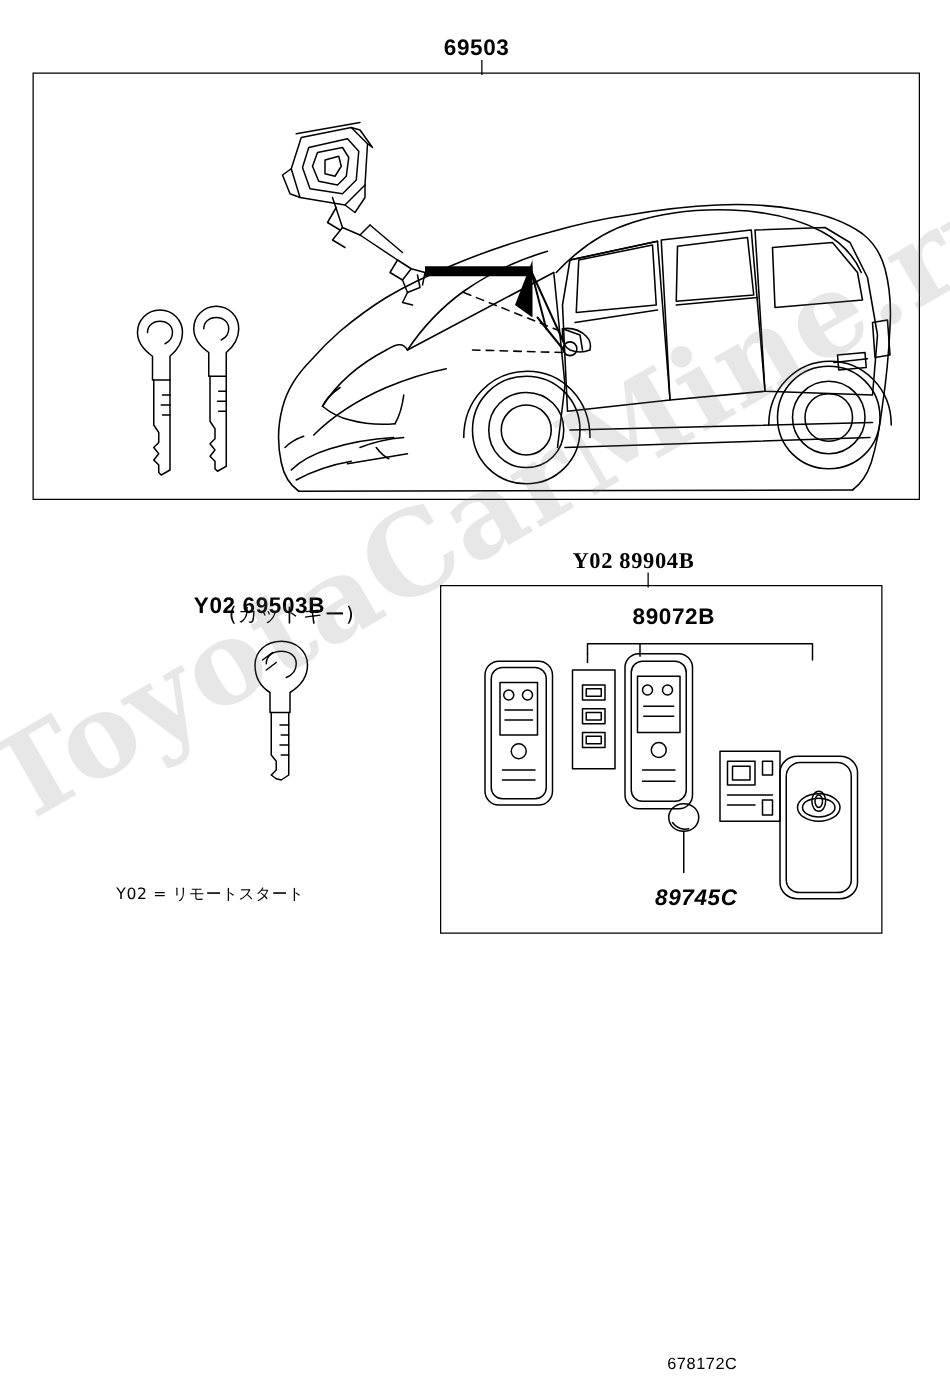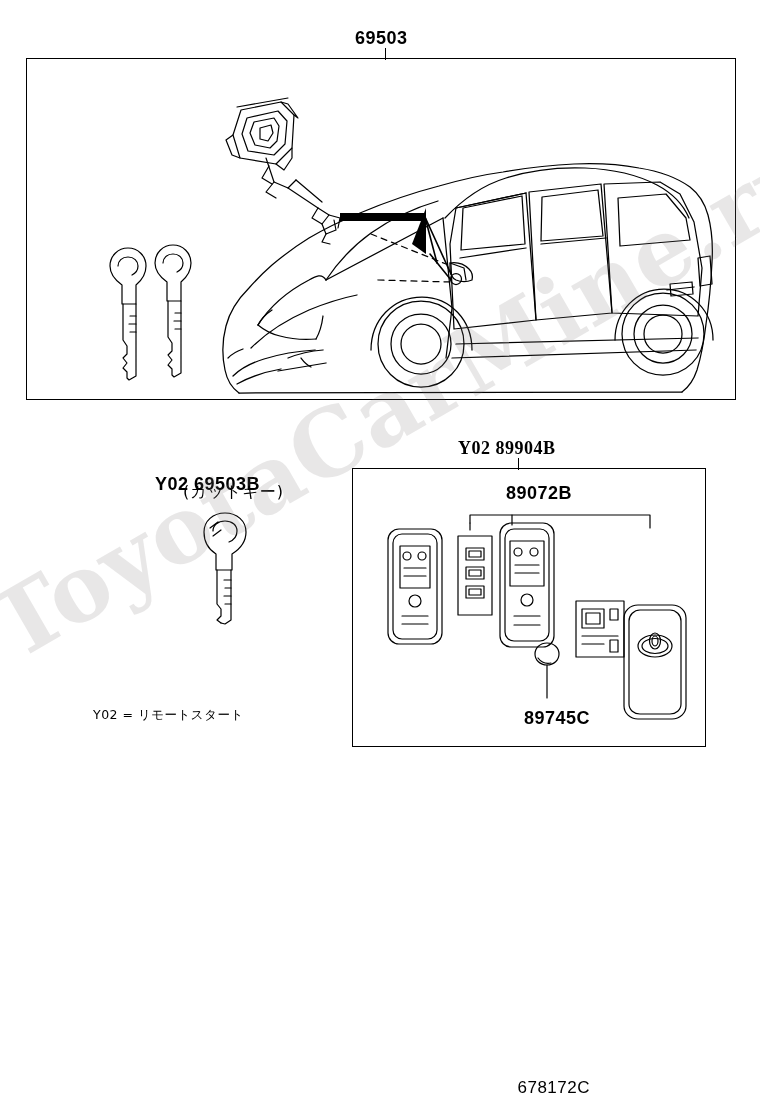--- a/index.html
+++ b/index.html
@@ -77,21 +77,21 @@
   .leader {
     position: absolute;
     background: #000;
     width: 1.3px;
   }
   .code {
     position: absolute;
     right: 18px;
     bottom: 14px;
     font-family: "Liberation Sans", sans-serif;
-    font-size: 17px;
+    font-size: 13px;
     letter-spacing: 0.5px;
   }
   svg { display: block; }
   .art { position: absolute; }
 </style>
 </head>
 <body>
 
 <div class="page">
 
@@ -302,21 +302,21 @@
         <path d="M277 153 C277 147 282 142 288 142 L318 142 C324 142 329 147 329 153 L329 236 C329 242 324 246 318 246 L288 246 C282 246 277 242 277 236 Z"></path>
 
         <ellipse cx="303" cy="178" rx="17" ry="11"></ellipse>
         <ellipse cx="303" cy="178" rx="13" ry="7.5"></ellipse>
         <ellipse cx="303" cy="173" rx="5.5" ry="8"></ellipse>
         <ellipse cx="303" cy="173" rx="3" ry="5"></ellipse>
       </g>
     </svg>
   </div>
 
-  <div class="label" style="left:524px; top:708px;">89745C</div>
+  <div class="label" style="left:524px; top:708px;font-style:italic;">89745C</div>
 
   <div class="code">678172C</div>
 
   <div class="watermark">
     <span>ToyotaCarMine.ru</span>
   </div>
 
 </div>
 
 </body></html>

